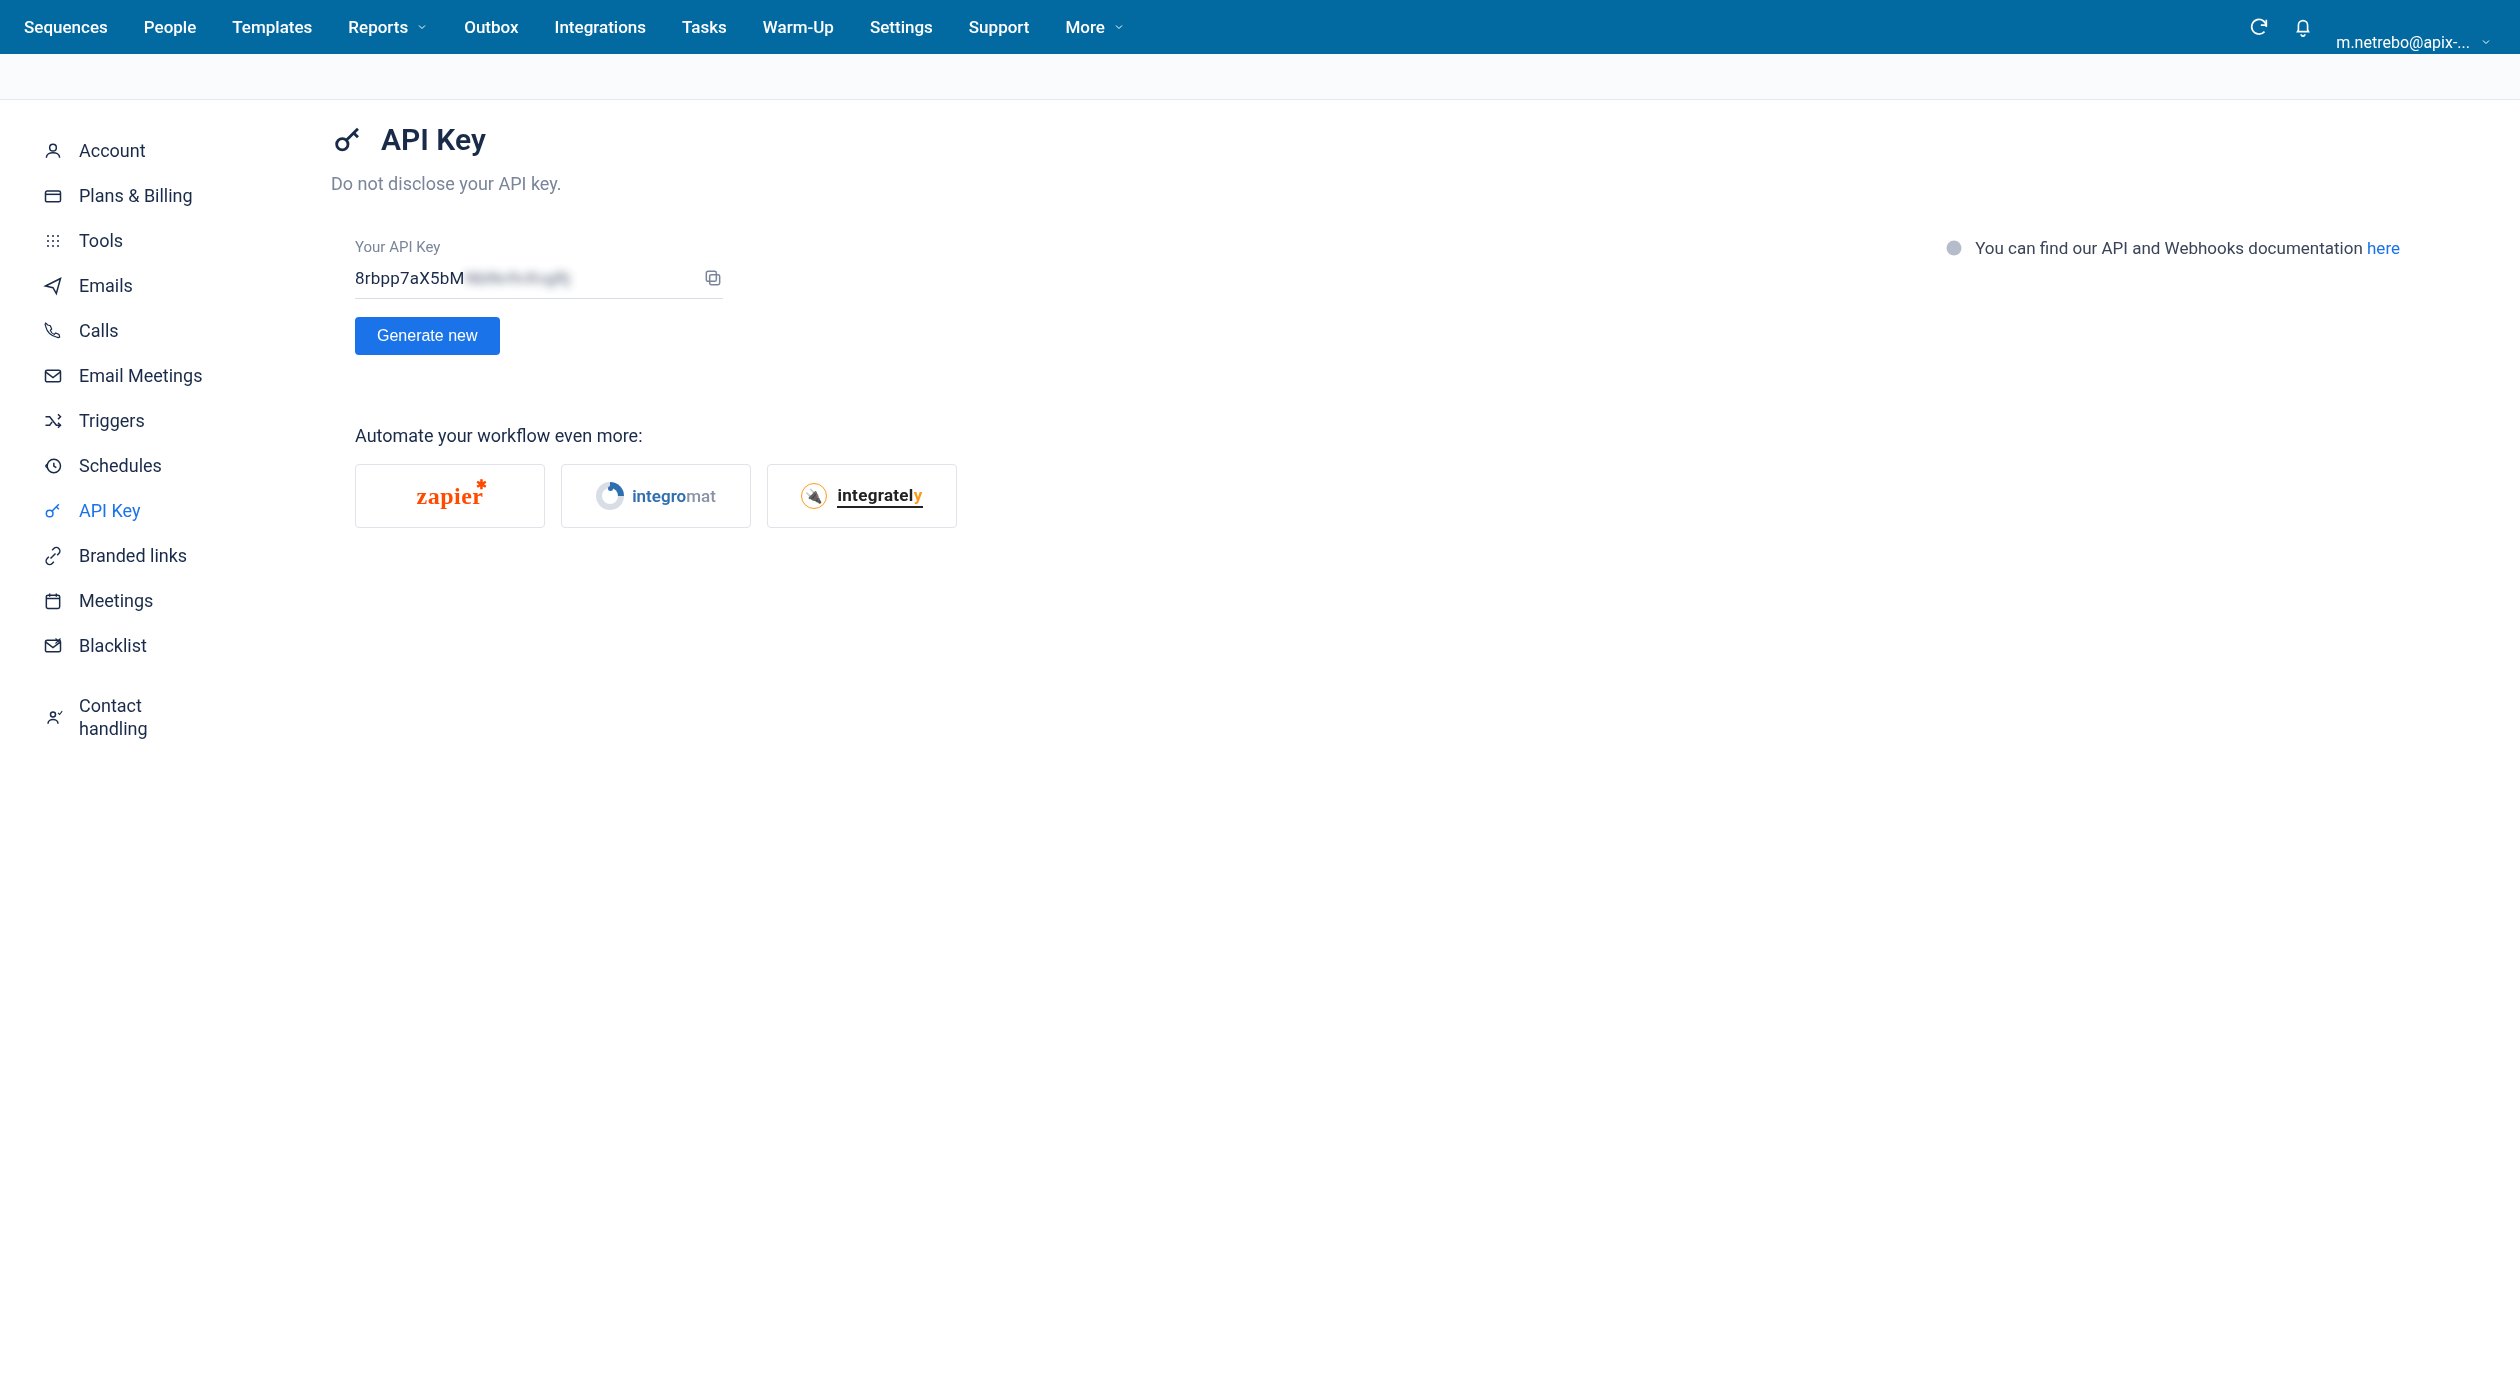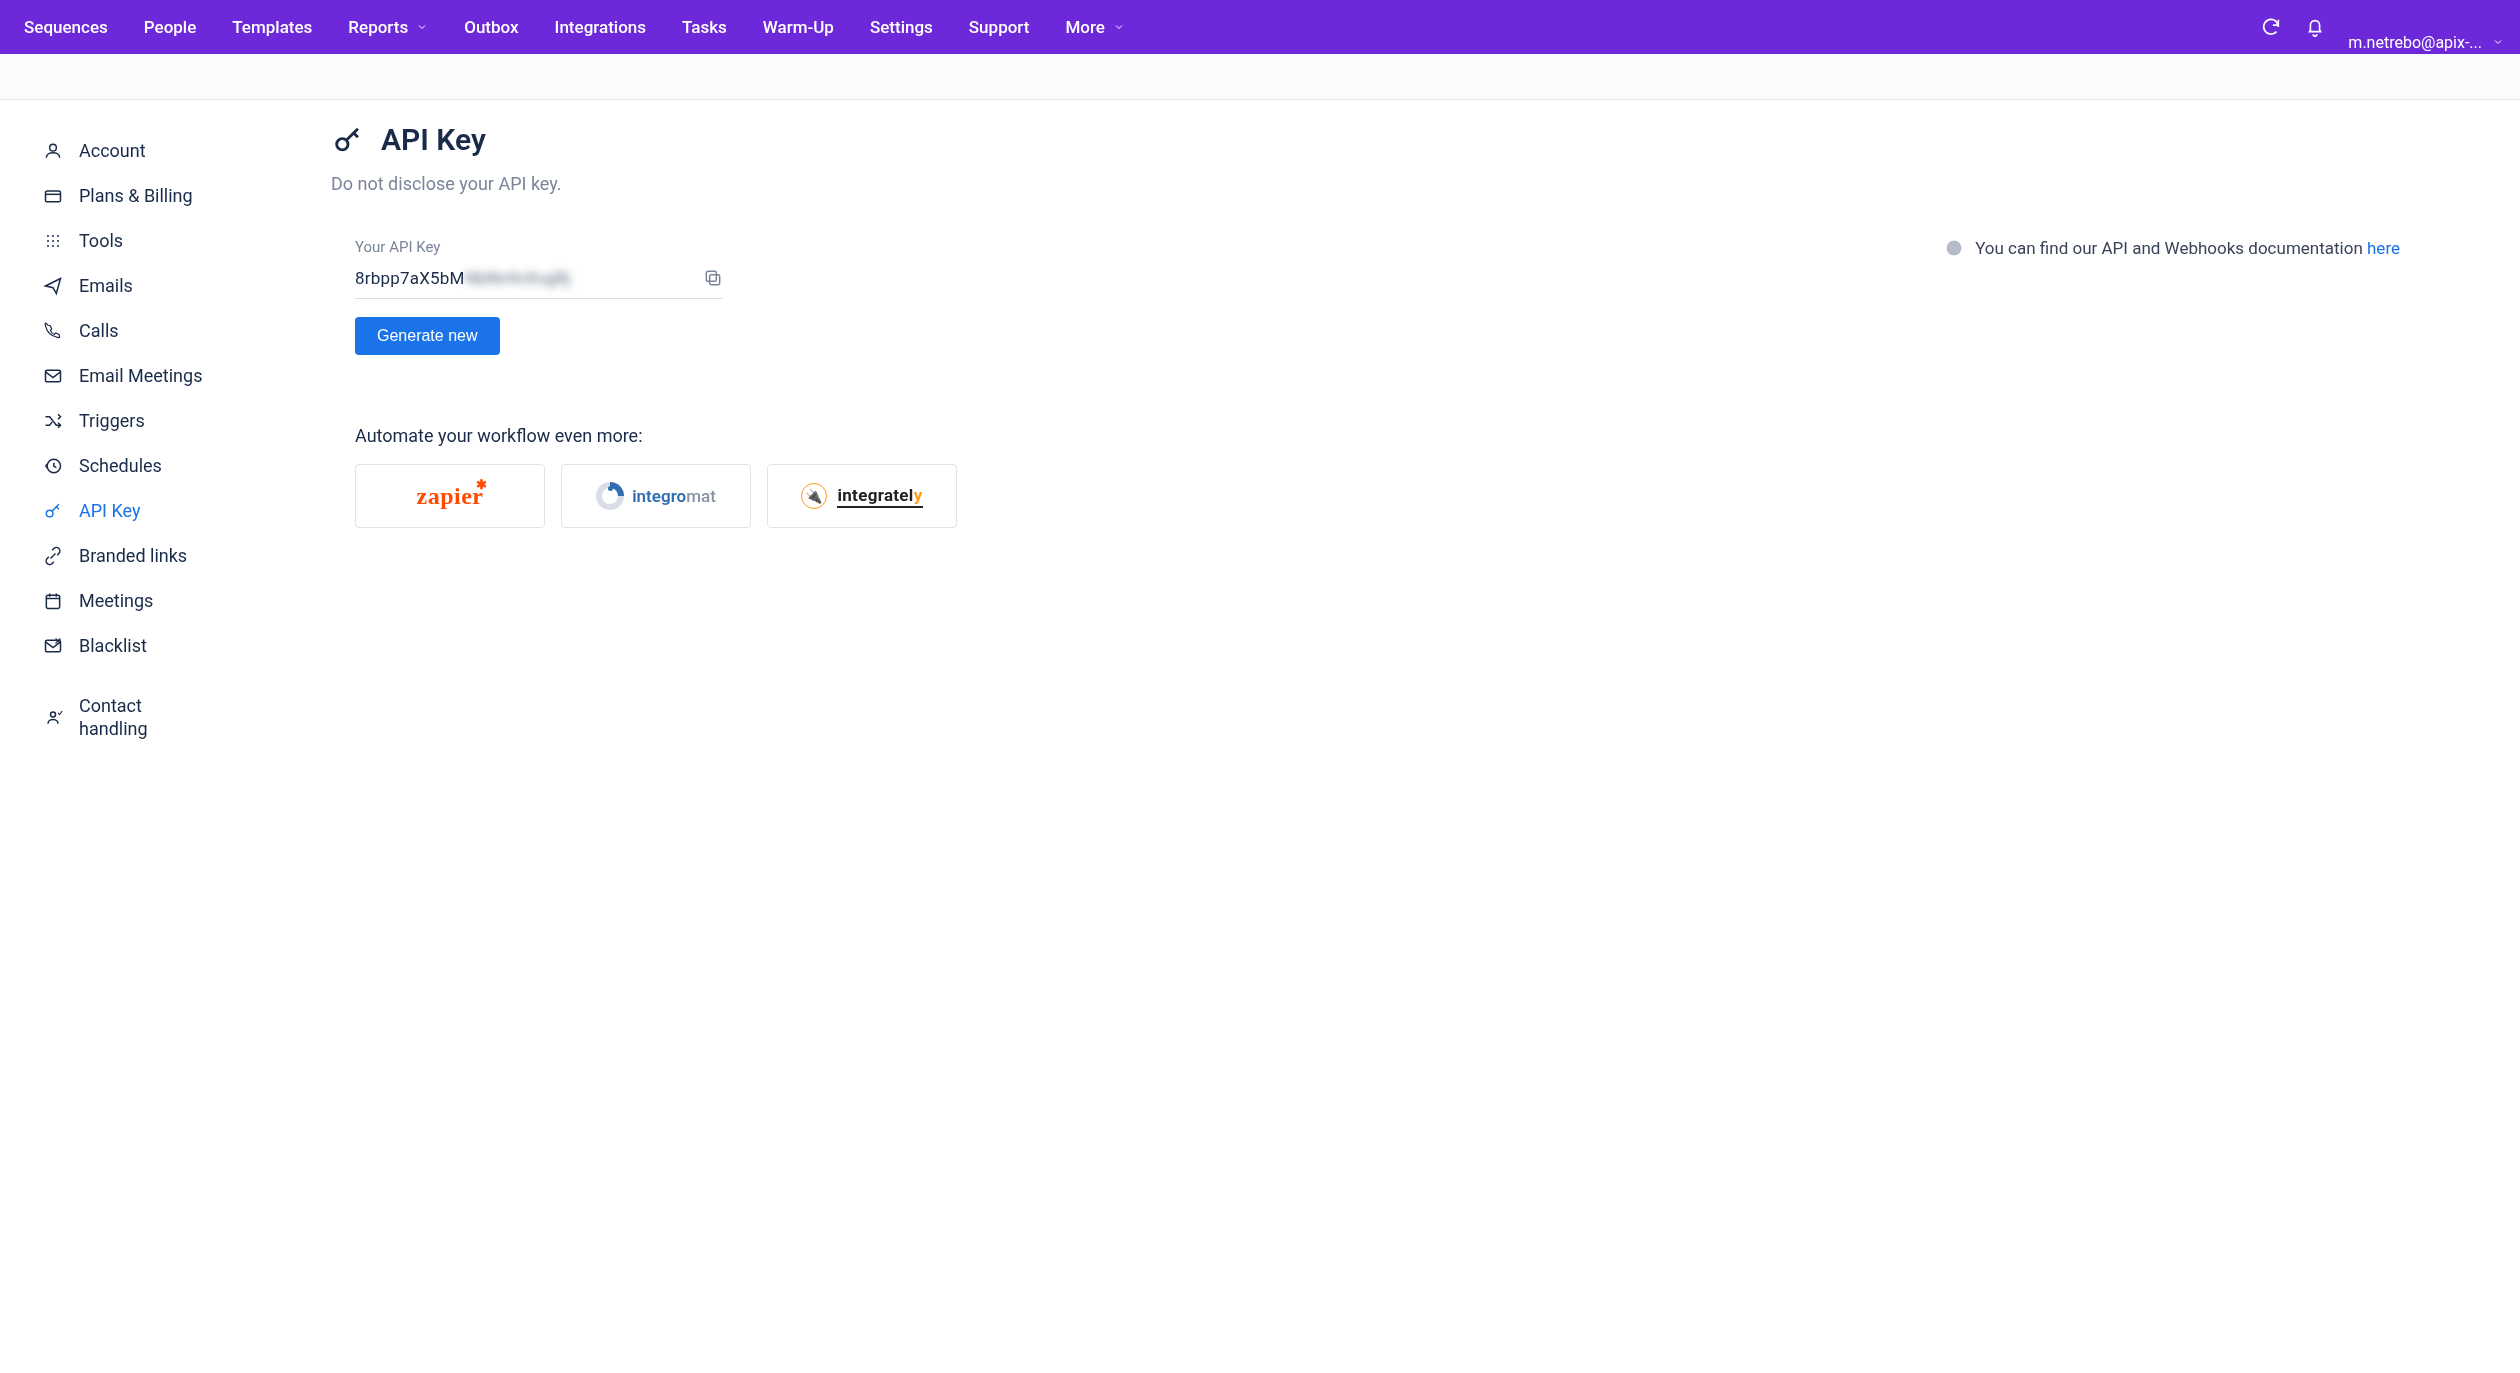--- a/index.html
+++ b/index.html
@@ -4,26 +4,26 @@
 <style>
   * { box-sizing: border-box; margin: 0; padding: 0; }
   body {
     font-family: -apple-system, BlinkMacSystemFont, "Segoe UI", Roboto, "Helvetica Neue", Arial, sans-serif;
     background: #fff;
     color: #1a2b4a;
     font-size: 16px;
   }
   
   .topnav {
-    background: #6d28d9;
+    background: #0369a1;
     color: #fff;
     height: 54px;
     display: flex;
     align-items: center;
-    padding: 0 16px 0 24px;
+    padding: 0 28px 0 24px;
   }
   .topnav-items { display: flex; align-items: center; gap: 36px; }
   .topnav-item {
     color: #fff;
     font-size: 17px;
     font-weight: 500;
     cursor: pointer;
     display: flex;
     align-items: center;
     gap: 8px;

